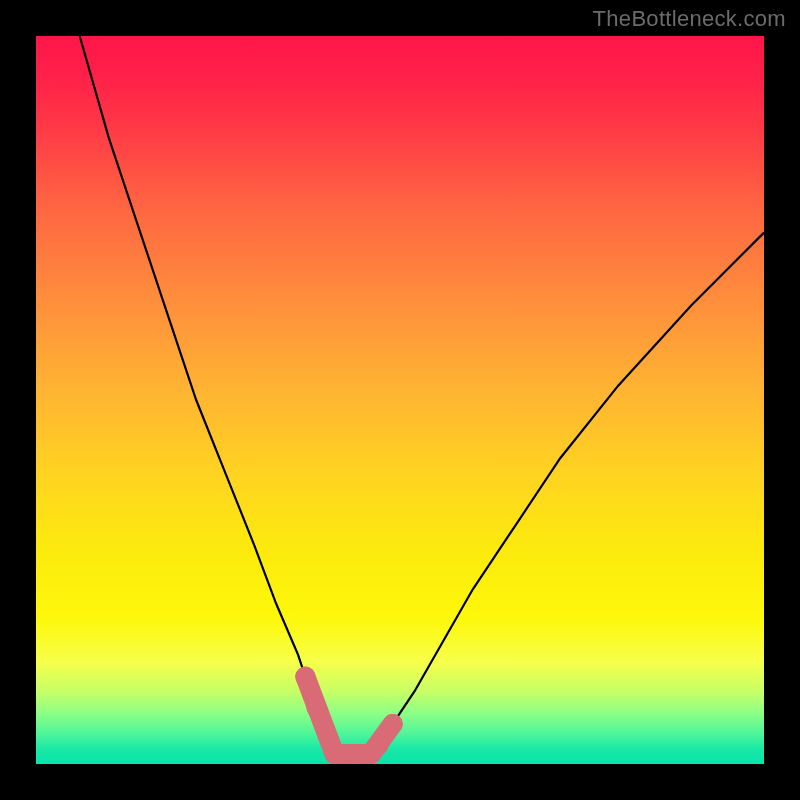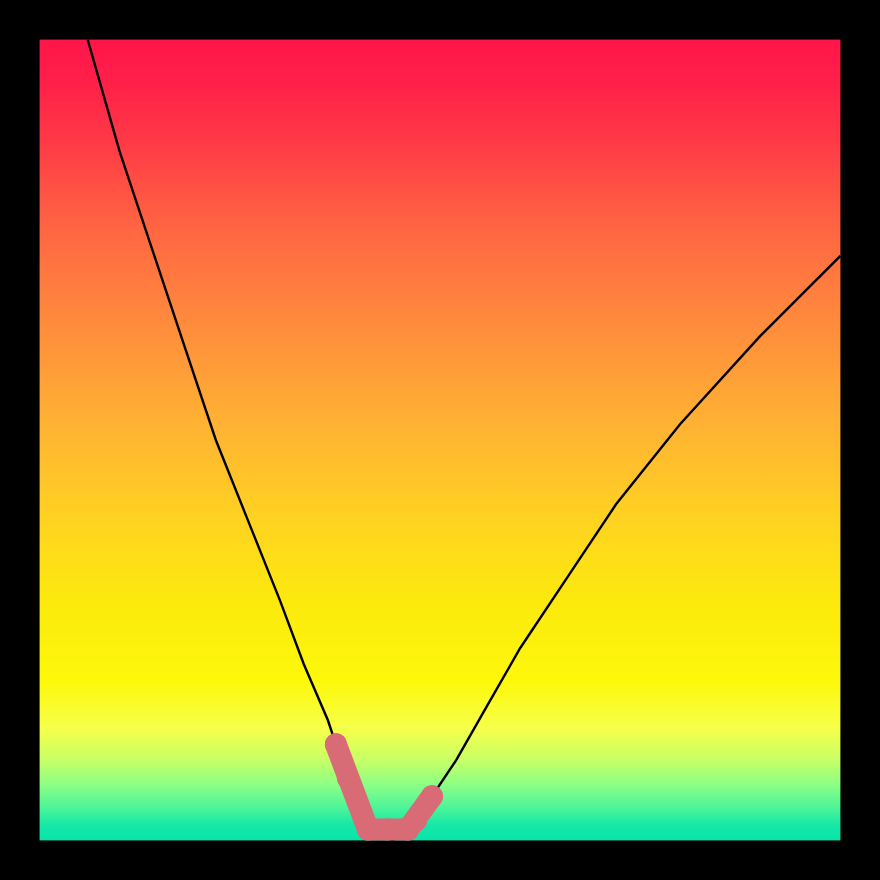--- a/index.html
+++ b/index.html
@@ -71,20 +71,21 @@
     stroke-width: 20;
     stroke-linecap: round;
     fill: none;
   }
 </style>
 </head>
 <body>
 
 <div class="frame">
 
+  <div class="watermark">TheBottleneck.com</div>
 
   <div class="plot-area">
     <svg class="curve" viewBox="0 0 728 728">
 
       <path id="main-curve" fill="none" stroke="#000" stroke-width="2.2" d="M43.7 0.0 L72.8 101.9 L101.9 189.3 L131.0 276.6 L160.2 364.0 L189.3 436.8 L218.4 509.6 L240.2 567.8 L262.1 618.8 L276.6 662.5 L291.2 698.9 L305.8 720.7 L320.3 728.0 L334.9 720.7 L349.4 698.9 L378.6 655.2 L407.7 604.2 L436.8 553.3 L480.5 487.8 L524.2 422.2 L582.4 349.4 L655.2 269.4 L728.0 196.6"></path>
 
       <line id="marker-flat" class="marker-bar" x1="298.47999999999996" y1="718" x2="334.88" y2="718"></line>
 
       <line id="marker-left" class="marker-bar" x1="269.36" y1="640.64" x2="298.47999999999996" y2="718"></line>
 

